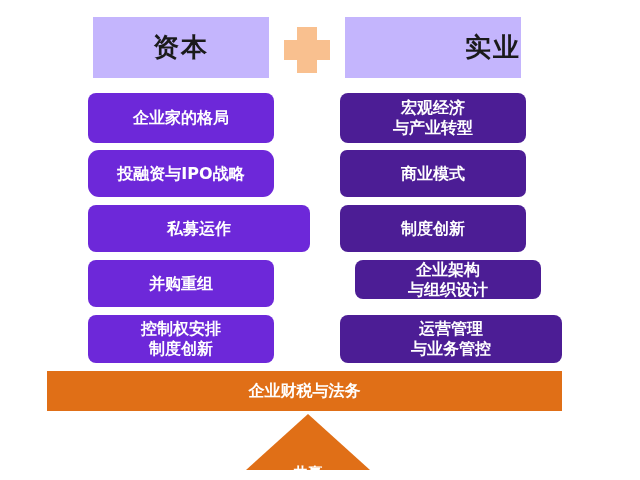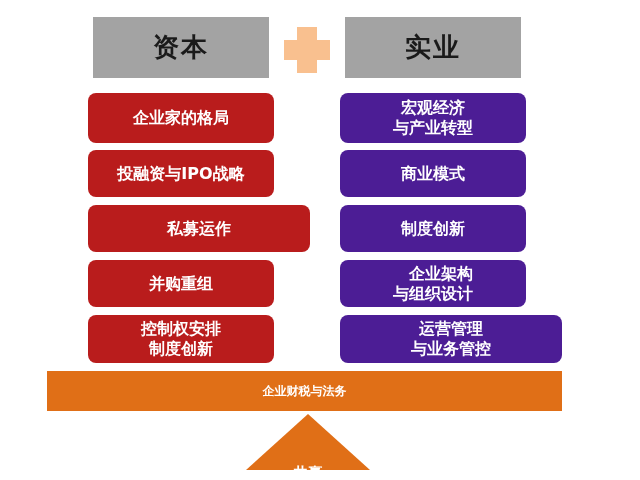--- a/index.html
+++ b/index.html
@@ -3,88 +3,88 @@
 <meta charset="utf-8">
 <style>
   html, body { margin:0; padding:0; }
   body {
     width:640px; height:480px; position:relative; overflow:hidden;
     background:#ffffff;
     font-family:"DejaVu Sans", "Liberation Sans", sans-serif;
   }
   .abs { position:absolute; box-sizing:border-box; }
   .header-box {
-    background:#a3a3a3;
+    background:#c4b5fd;
     display:flex; align-items:center; justify-content:center;
     color:#1a1a1a; font-weight:bold; font-size:26px; letter-spacing:2px;
   }
   .plus { position:absolute; }
   .plus .h { position:absolute; left:0; top:13px; width:46px; height:20px; background:#f9c08f; }
   .plus .v { position:absolute; left:13px; top:0; width:20px; height:46px; background:#f9c08f; }
   .item {
     border-radius:8px;
     display:flex; align-items:center; justify-content:center;
     text-align:center; color:#ffffff; font-weight:bold; font-size:16px;
     line-height:20px; white-space:pre-line;
   }
-  .item.left { background:#b91c1c; }
+  .item.left { background:#6d28d9; }
   .item.right { background:#4c1d95; }
   .base-bar {
     background:#e06f17;
     display:flex; align-items:center; justify-content:center;
-    color:#ffffff; font-weight:bold; font-size:12px;
+    color:#ffffff; font-weight:bold; font-size:16px;
   }
   .tri-label {
     color:#ffffff; font-weight:bold; font-size:15px; text-align:center;
   }
 </style>
 </head>
 <body>
 
 <div class="abs header-box" style="left:93px; top:17px; width:176px; height:61px;">
   <span>资本</span>
 </div>
 
 <div class="plus" style="left:284px; top:27px; width:46px; height:46px;">
   <div class="h"></div>
     <div class="v"></div>
 </div>
 
-<div class="abs header-box" style="left:345px; top:17px; width:176px; height:61px;">
+<div class="abs header-box" style="left:345px; top:17px; width:176px; height:61px;justify-content:flex-end;">
   <span>实业</span>
 </div>
 
 <div class="abs item left" style="left:88px; top:93px; width:186px; height:50px;">
   <span>企业家的格局</span>
 </div>
-<div class="abs item left" style="left:88px; top:150px; width:186px; height:47px;">
+<div class="abs item left" style="left:88px; top:150px; width:186px; height:47px;border-radius:11px;">
   <span>投融资与IPO战略</span>
 </div>
 <div class="abs item left" style="left:88px; top:205px; width:222px; height:47px;">
   <span>私募运作</span>
 </div>
 <div class="abs item left" style="left:88px; top:260px; width:186px; height:47px;">
   <span>并购重组</span>
 </div>
 <div class="abs item left" style="left:88px; top:315px; width:186px; height:48px;">
   <span>控制权安排
 制度创新</span>
 </div>
 
 <div class="abs item right" style="left:340px; top:93px; width:186px; height:50px;">
   <span>宏观经济
 与产业转型</span>
 </div>
-<div class="abs item right" style="left:340px; top:150px; width:186px; height:47px;">
+<div class="abs item right" style="left:340px; top:150px; width:186px; height:47px;border-radius:7px;">
   <span>商业模式</span>
 </div>
 <div class="abs item right" style="left:340px; top:205px; width:186px; height:47px;text-align:center;">
   <span>制度创新</span>
 </div>
-<div class="abs item right" style="left:340px; top:260px; width:186px; height:47px;text-align:right;">
+<div class="abs item right" style="left:355px; top:260px; width:186px; height:39px;">
   <span>企业架构
 与组织设计</span>
 </div>
 <div class="abs item right" style="left:340px; top:315px; width:222px; height:48px;">
   <span>运营管理
 与业务管控</span>
 </div>
 
 <div class="abs base-bar" style="left:47px; top:371px; width:515px; height:40px;">
   <span>企业财税与法务</span>

